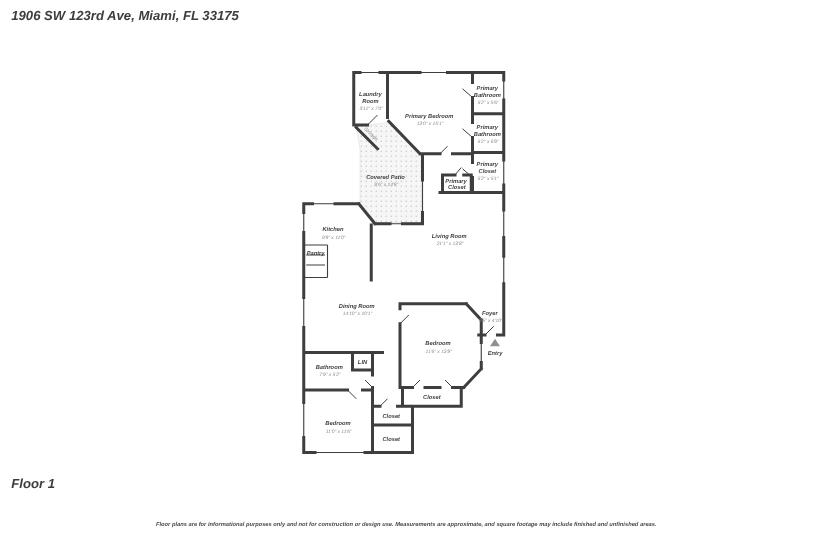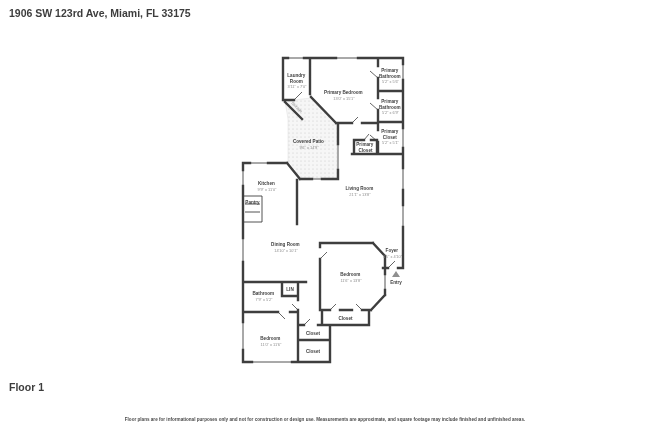--- a/index.html
+++ b/index.html
@@ -1,17 +1,17 @@
 <!DOCTYPE html>
 <html><head>
 <meta charset="utf-8">
 <style>
   html,body{margin:0;padding:0;background:#ffffff;}
   .page{position:relative;width:650px;height:433px;background:#ffffff;overflow:hidden;
-        font-family:"Liberation Sans",sans-serif;}
+        font-family:"Liberation Sans",sans-serif;font-style:italic;}
   .title{position:absolute;left:9px;top:7px;font-size:10.5px;font-weight:bold;color:#3d3d3d;}
   .watermark{position:absolute;left:6px;top:201px;font-size:11.5px;color:#c9c9c9;letter-spacing:.4px;}
   .floor-label{position:absolute;left:9px;top:381px;font-size:10.5px;font-weight:bold;color:#3d3d3d;}
   .disclaimer{position:absolute;left:0;top:417px;width:100%;text-align:center;
               font-size:4.6px;font-weight:bold;color:#4a4a4a;}
   svg.plan{position:absolute;left:0;top:0;}
   .wall{stroke:#3e3e3e;stroke-width:2.4;fill:none;stroke-linecap:square;}
   .thin{stroke:#3e3e3e;stroke-width:0.9;fill:none;}
   .door{stroke:#3e3e3e;stroke-width:0.8;fill:none;}
   .patio{fill:url(#patioDots);stroke:#d6d6d6;stroke-width:0.4;}

